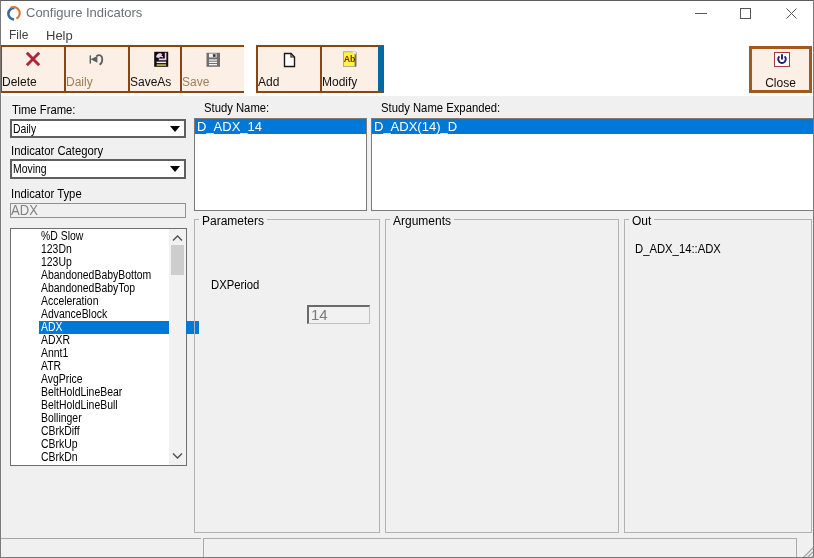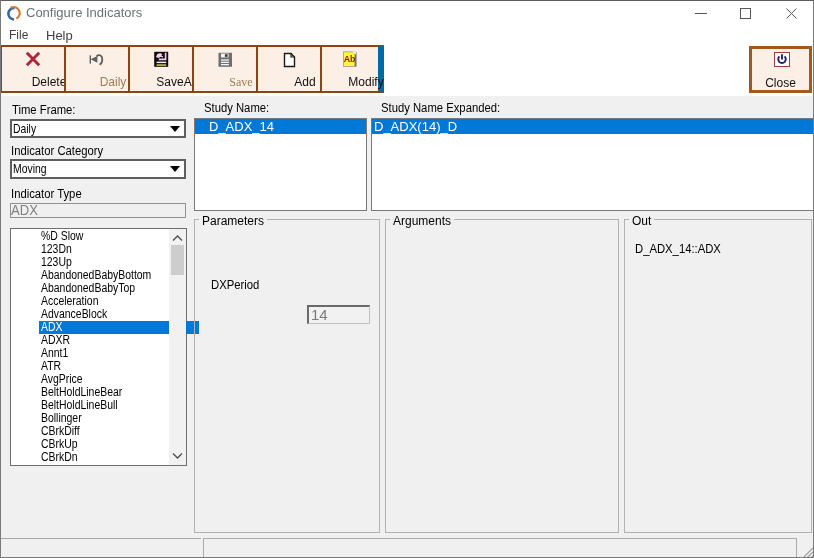--- a/index.html
+++ b/index.html
@@ -5,21 +5,21 @@
   * { margin:0; padding:0; box-sizing:border-box; }
   html,body { width:814px; height:558px; }
   body { position:relative; font-family:"Liberation Sans", sans-serif; font-size:12px; background:#ffffff; overflow:hidden; }
   .abs { position:absolute; }
   .frame { position:absolute; inset:0; border:1px solid #7a7a7a; border-top-color:#5c5c5c; pointer-events:none; z-index:99; }
 
   
   .tbtn { position:absolute; top:45px; height:48px; width:64px; background:#fcefe6; border:2px solid #8b4513; border-right:none; }
   .tbtn.last { border-right:6px solid #0369a1;text-decoration:underline; }
   .tbtn .ic { position:absolute; top:5px; left:50%; transform:translateX(-50%); }
-  .tbtn .lbl { position:absolute; top:28px; width:100%; text-align:center; color:#111;margin-left:16px; }
+  .tbtn .lbl { position:absolute; top:28px; width:100%; text-align:left; color:#111; }
   .dis { color:#9d7d58 !important; }
 
   .combo { position:absolute; left:10px; width:176px; background:#fff; border:2px solid #5f5f5f; }
   .combo .txt { position:absolute; left:1px; top:50%; transform:translateY(-55%) scaleX(0.8); transform-origin:0 50%; font-size:13px; color:#000; white-space:nowrap; }
   .combo .arr { position:absolute; right:4px; top:50%; margin-top:-3px; width:0; height:0; border-left:5.5px solid transparent; border-right:5.5px solid transparent; border-top:6px solid #000; }
 
   .lab { position:absolute; color:#000; transform:scaleX(0.94); transform-origin:0 0; white-space:nowrap; }
 
   .lrow { height:13px; line-height:13px; padding-left:2px; white-space:nowrap; overflow:hidden; width:160px; }
   .sel { background:#0078d7; color:#fff; }
@@ -69,21 +69,21 @@
   <svg class="ic" style="top:4px;" width="16" height="16" viewBox="0 0 16 16">
     <rect x="1.2" y="0.8" width="14" height="15" fill="#0d0d0d"></rect>
     <path d="M12.6,1.8 V8.4 H5.8" stroke="#f4cdf0" stroke-width="1.6" fill="none"></path>
     <path d="M3.0,6.2 C3.2,3.4 5.8,1.6 8.2,2.4 L9.4,3.8 L6.0,7.0 z" fill="#f4cdf0"></path>
     <path d="M6.5,5 L10,5.8" stroke="#f4cdf0" stroke-width="1.2"></path>
     <rect x="3.6" y="10.6" width="9.6" height="1.5" fill="#f3e9ef"></rect>
     <rect x="3.6" y="13.3" width="9.6" height="1.5" fill="#cdd04b"></rect>
   </svg>
   <div class="lbl">SaveAs</div>
 </div>
-<div class="tbtn" style="left:192px;font-family:Liberation Serif, serif;">
+<div class="tbtn" style="left:180px;">
   <svg class="ic" style="top:5px;" width="16" height="16" viewBox="0 0 16 16">
     <rect x="1.5" y="0.8" width="13.5" height="14" fill="#6f6f6f"></rect>
     <rect x="4" y="1.6" width="7.6" height="3.8" fill="#f4f4f4"></rect>
     <rect x="7.9" y="2.2" width="2.7" height="2.7" fill="#3a3a3a"></rect>
     <rect x="4" y="7.4" width="8" height="1.3" fill="#f4f4f4"></rect>
     <rect x="4" y="9.7" width="8" height="1.3" fill="#f4f4f4"></rect>
     <rect x="4" y="12" width="8" height="1.3" fill="#f4f4f4"></rect>
   </svg>
   <div class="lbl dis">Save</div>
 </div>
@@ -154,21 +154,21 @@
       </svg>
     <div class="abs" style="left:2px; top:16px; width:13px; height:30px; background:#cdcdcd;"></div>
     <svg class="abs" style="left:3px; bottom:6px;" width="11" height="7" viewBox="0 0 11 7">
         <path d="M1,1.5 L5.5,6 L10,1.5" fill="none" stroke="#505050" stroke-width="1.4"></path>
       </svg>
   </div>
 </div>
 
 <div class="lab" style="left:204px; top:101px;">Study Name:</div>
 <div class="abs" style="left:194px; top:118px; width:173px; height:93px; background:#fff; border:1px solid #7a7a7a;">
-  <div style="height:15px; line-height:15px; background:#0078d7; color:#fff; font-size:13px; padding-left:14px;">D_ADX_14</div>
+  <div style="height:15px; line-height:15px; background:#0078d7; color:#fff; font-size:13px; padding-left:2px;">D_ADX_14</div>
 </div>
 <div class="lab" style="left:381px; top:101px;">Study Name Expanded:</div>
 <div class="abs" style="left:371px; top:118px; width:443px; height:93px; background:#fff; border:1px solid #7a7a7a;">
   <div style="height:15px; line-height:15px; background:#0078d7; color:#fff; font-size:13px; padding-left:2px;">D_ADX(14)_D</div>
 </div>
 
 <div class="gbox" style="left:194px; width:186px;">
     <span>Parameters</span>
   <div class="lab" style="left:16px; top:58px;">DXPeriod</div>
   <div class="abs" style="left:112px; top:54px; width:63px; height:19px; background:#f1f1f1; border:1px solid #c0c0c0; border-top:2px solid #6a6a6a; border-left:2px solid #6a6a6a; font-size:15px; color:#7b7b7b; line-height:15px; padding-left:2px;margin-top:31px;">14</div>

